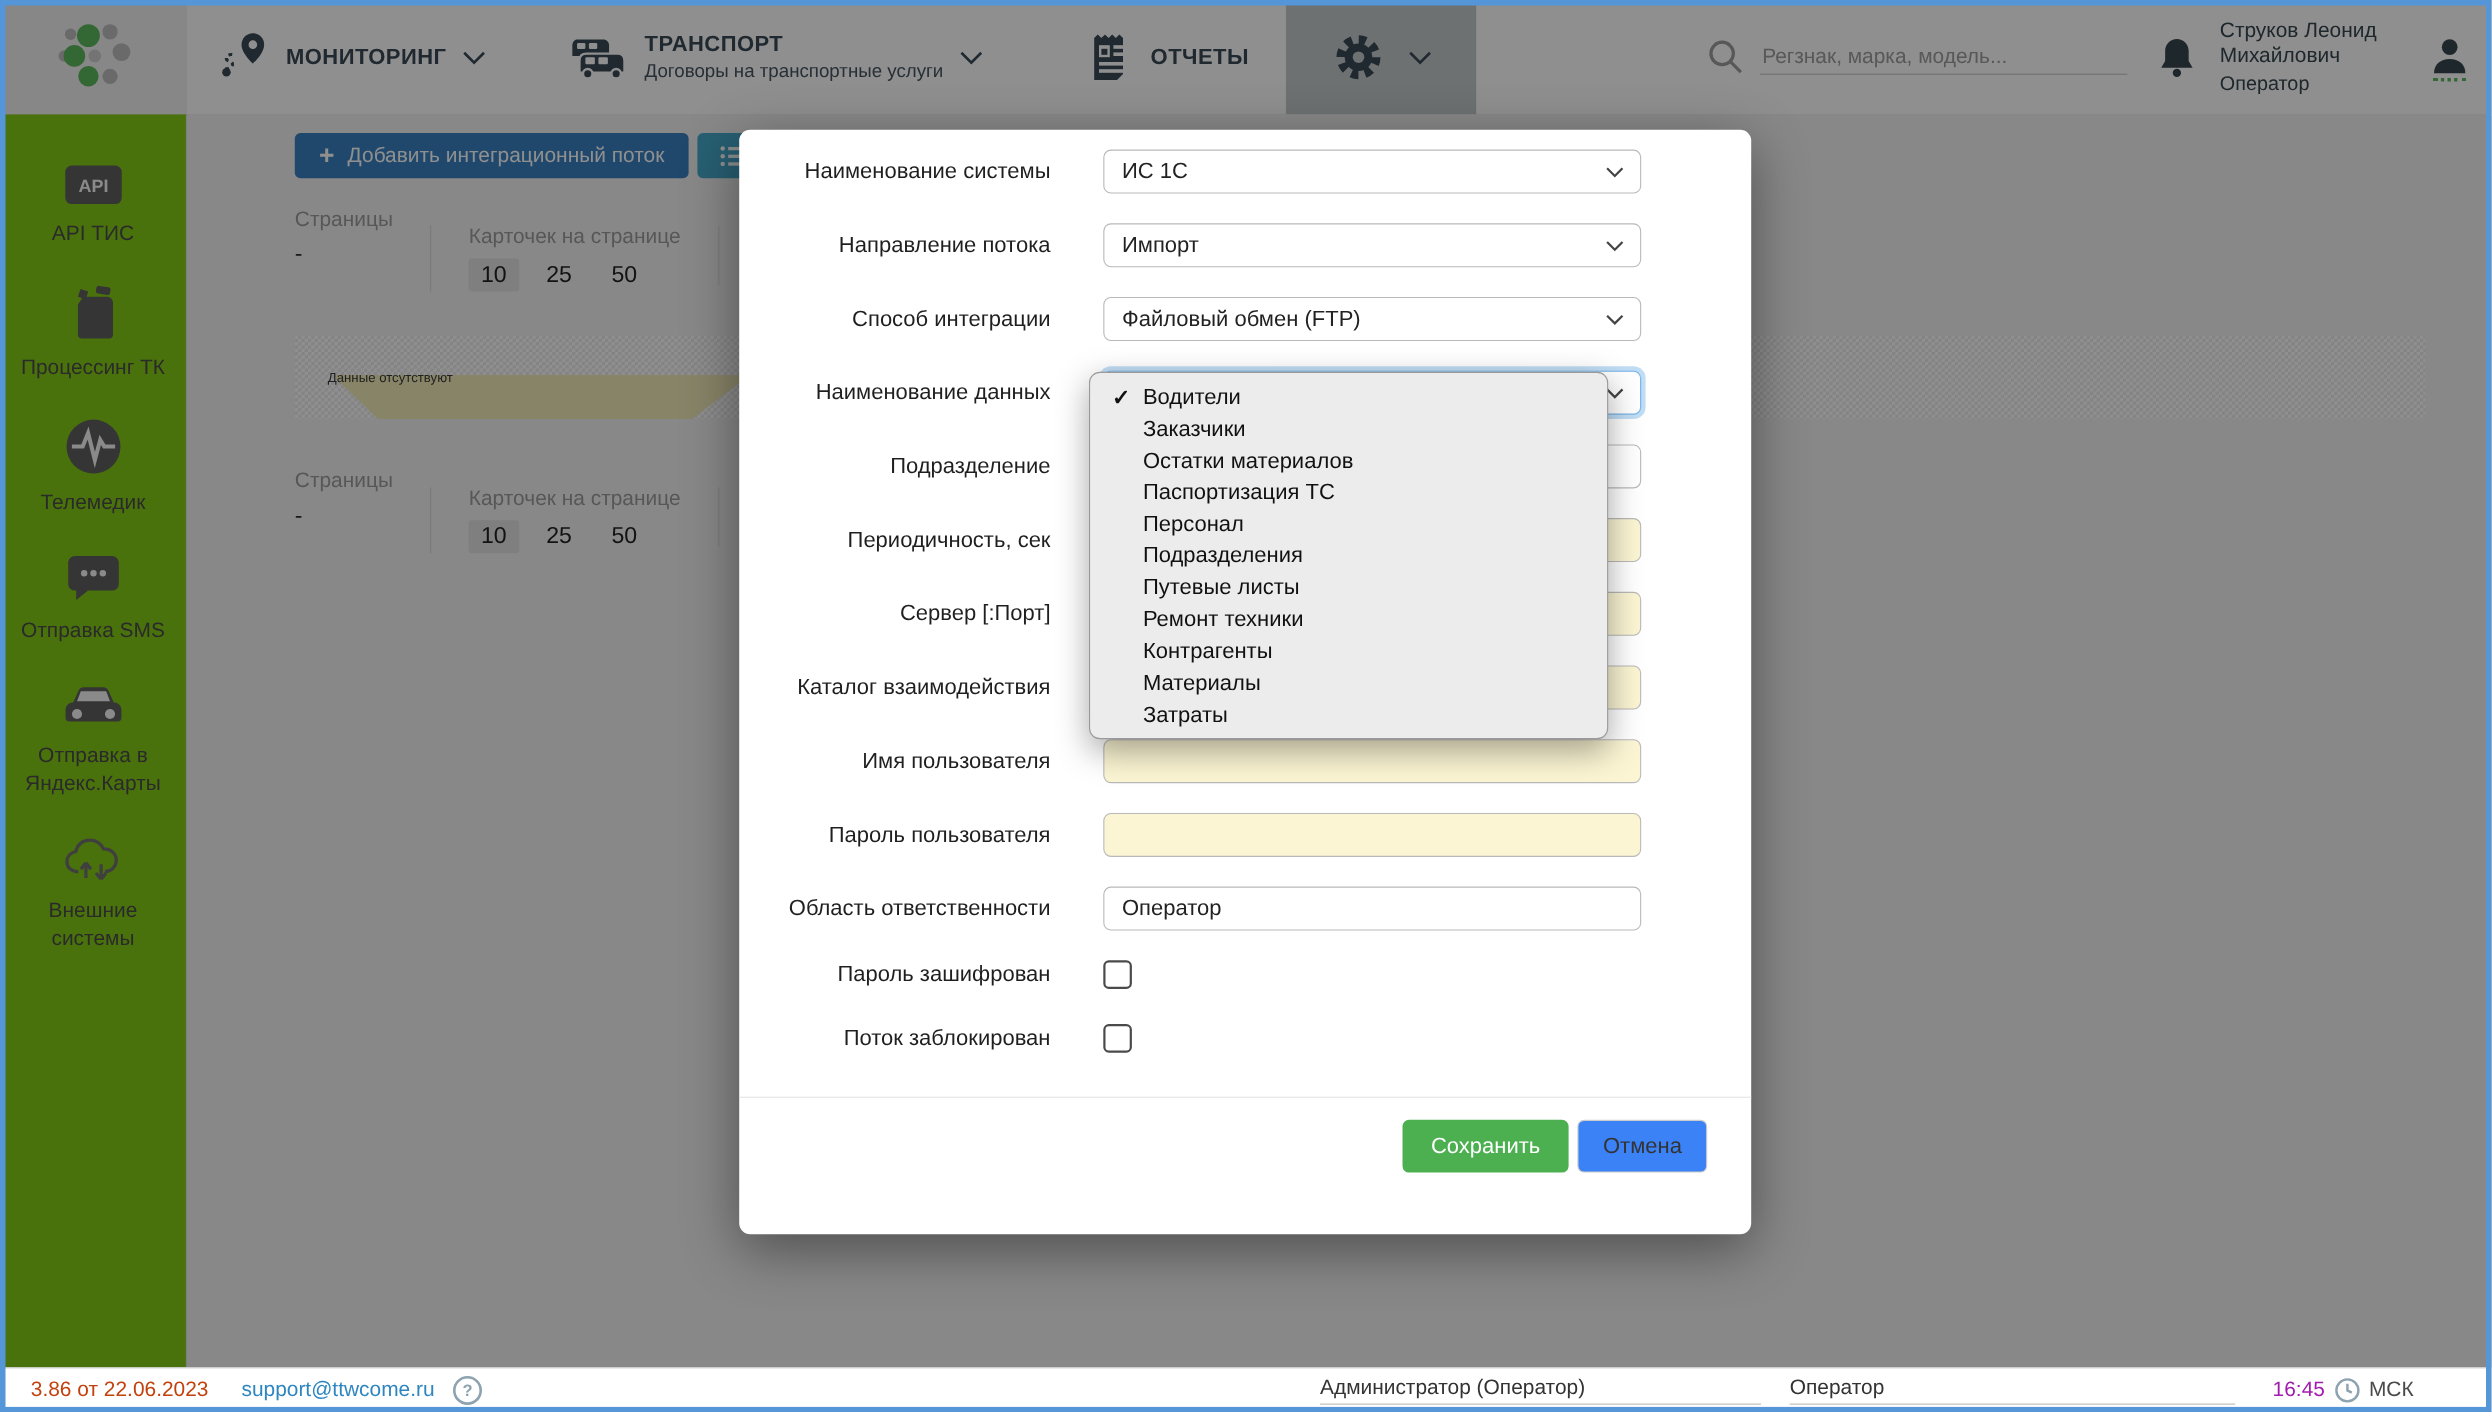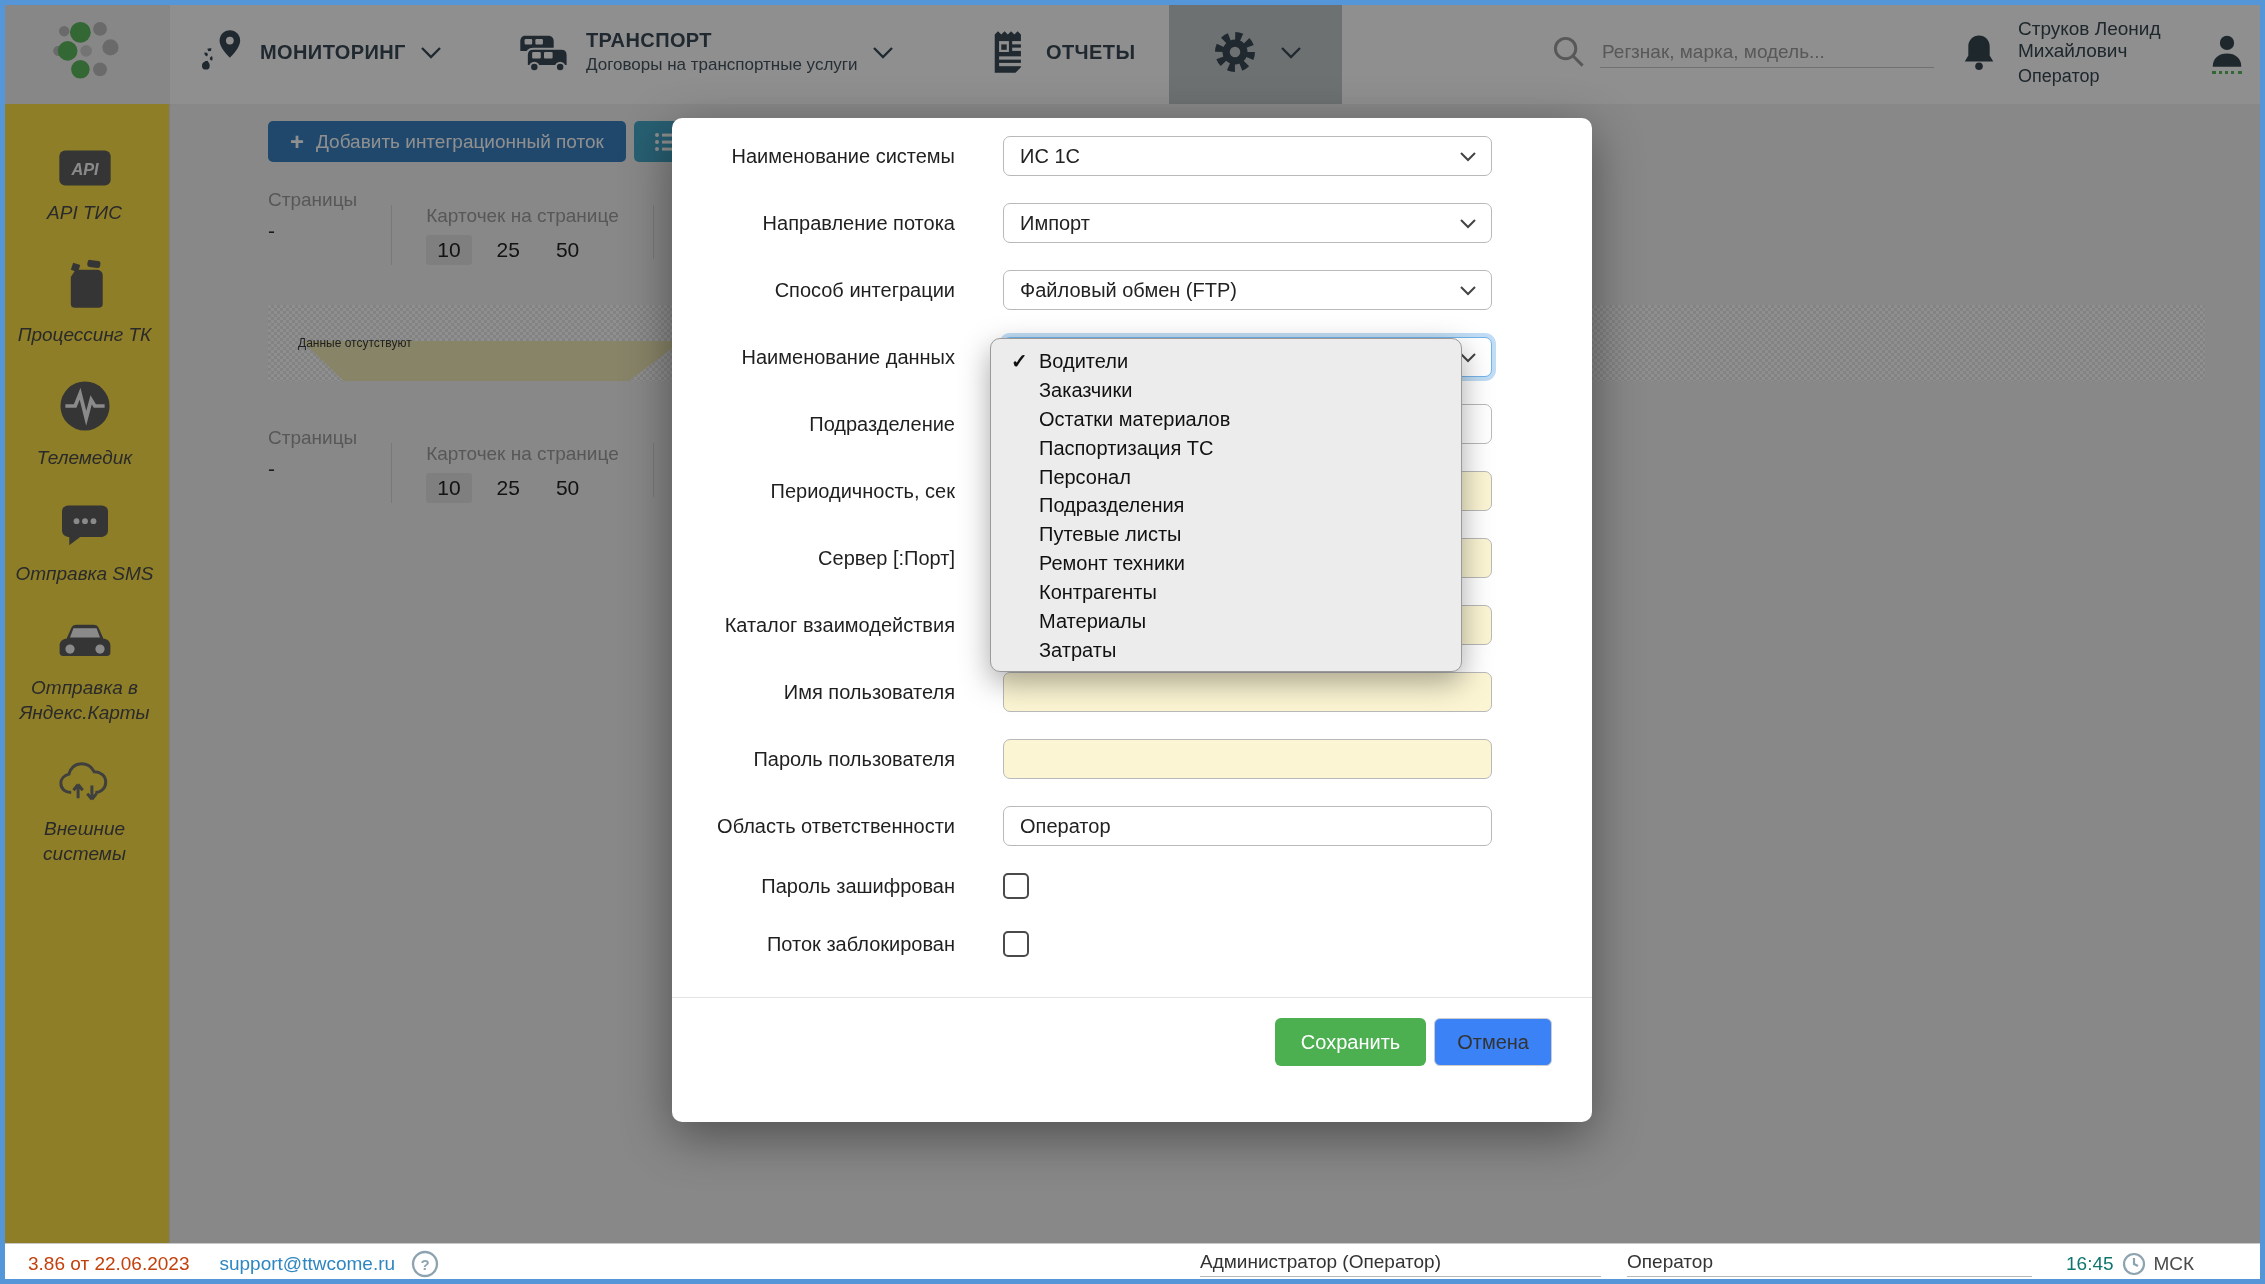--- a/index.html
+++ b/index.html
@@ -34,22 +34,22 @@
   .hsearch input::placeholder{color:#9d9d9d;}
   .hbell{position:absolute;left:1962px;top:0;height:104px;display:flex;align-items:center;}
   .huser{position:absolute;left:2018px;top:0;height:104px;display:flex;flex-direction:column;
          justify-content:center;gap:4px;color:#37474f;}
   .huser .u1{font-size:19px;}
   .huser .u2{font-size:18px;}
   .havatar{position:absolute;left:2208px;top:0;height:104px;display:flex;flex-direction:column;
            align-items:center;justify-content:center;gap:2px;}
   .avatar-status{width:30px;border-bottom:3px dotted #5cb85c;}
   
-  .sidebar{position:absolute;left:0;top:104px;bottom:40px;width:170px;background:#fde047;
-           border-right:1px solid #e2e2e2;box-sizing:border-box;padding-top:44px;z-index:1;font-style:italic;}
+  .sidebar{position:absolute;left:0;top:104px;bottom:40px;width:170px;background:#84cc16;
+           border-right:1px solid #e2e2e2;box-sizing:border-box;padding-top:44px;z-index:1;}
   .sb-item{display:flex;flex-direction:column;align-items:center;gap:12px;margin-bottom:32px;
            cursor:pointer;}
   .sb-item .sb-label{font-size:19px;color:#4c4c4c;text-align:center;line-height:1.35;}
   
   .content{position:absolute;left:171px;top:104px;right:0;bottom:40px;background:#f3f3f3;z-index:1;}
   .toolbar{display:flex;margin:17px 0 0 97px;gap:8px;}
   .btn-add{display:inline-flex;align-items:center;gap:12px;background:#3981c1;color:#fff;
            height:41px;padding:0 22px;border-radius:5px;font-size:19px;cursor:pointer;}
   .btn-add .plus{font-size:24px;font-weight:bold;line-height:1;}
   .btn-journal{display:inline-flex;align-items:center;gap:12px;background:#47aacc;color:#fff;
@@ -109,21 +109,21 @@
   .footerbar{position:absolute;left:0;bottom:0;right:0;height:40px;background:#fff;
              border-top:1px solid #c9c9c9;z-index:45;display:flex;align-items:center;font-size:19px;}
   .f-version{margin-left:28px;color:#c2410c;}
   .f-mail{margin-left:30px;color:#2e86c1;cursor:pointer;}
   .f-help{margin-left:16px;display:flex;align-items:center;}
   .f-field{position:absolute;bottom:7px;border-bottom:1px solid #b9b9b9;color:#333;
            padding-bottom:3px;cursor:text;}
   .f-admin{left:1200px;width:401px;}
   .f-oper{left:1627px;width:405px;}
   .f-time{position:absolute;left:2066px;display:flex;align-items:center;gap:8px;}
-  .f-time .t{color:#0f766e;}
+  .f-time .t{color:#a21caf;}
   .f-time .tz{color:#4a4a4a;}
   svg{display:block;}
 </style>
 </head>
 <body>
 
 <div class="header">
   <div class="logo-cell">
     <svg width="74" height="74" viewBox="0 0 64 64">
       <circle cx="45" cy="12" r="6" fill="#bdbdbd"></circle>

